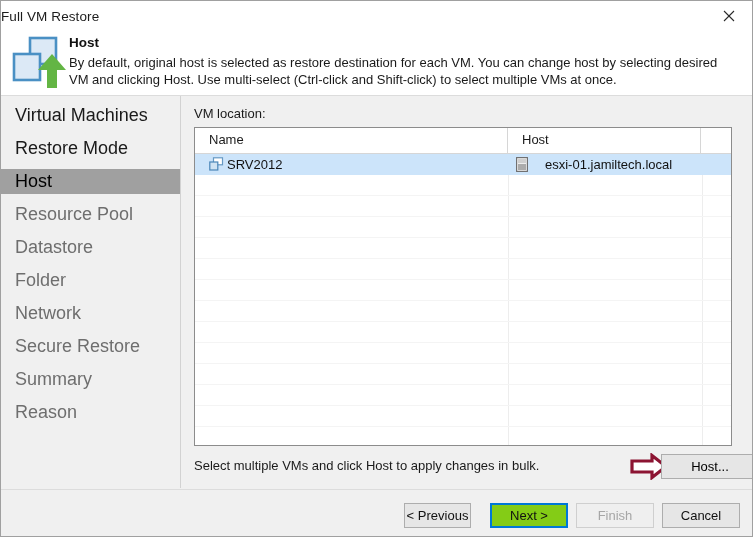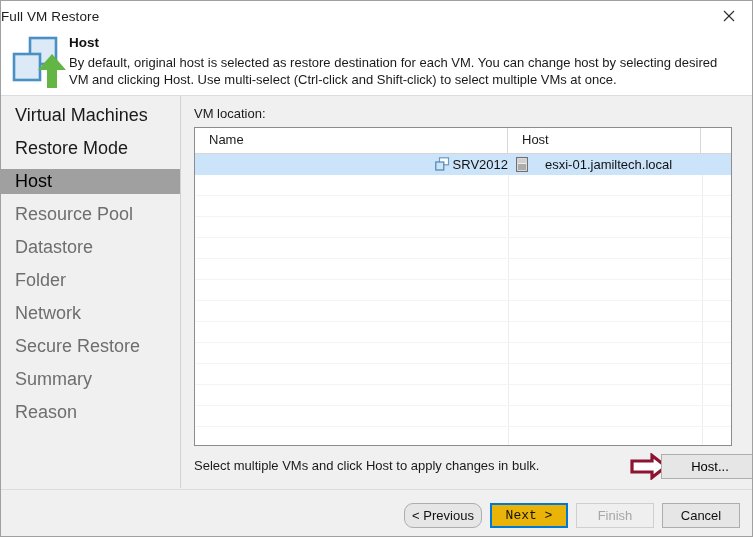--- a/index.html
+++ b/index.html
@@ -189,21 +189,21 @@
   .cell {
     box-sizing: border-box;
     display: flex;
     align-items: center;
     font-size: 13px;
     color: #111111;
     height: 100%;
     overflow: hidden;
     white-space: nowrap;
   }
-  .cell.c1 { width: 313px; padding-left: 14px; justify-content: flex-end; }
+  .cell.c1 { width: 313px; padding-left: 14px; }
   .cell.c2 { width: 194px; padding-left: 8px; }
   .vm-icon { width: 15px; height: 14px; margin-right: 3px; flex: none; }
   .host-icon { width: 12px; height: 15px; margin-right: 17px; flex: none; }
 
   
   .bulk-hint {
     position: absolute;
     left: 12px;
     top: 362px;
     font-size: 13px;
@@ -245,22 +245,22 @@
     top: 13px;
     height: 25px;
     background: #e6e6e6;
     border: 1px solid #adadad;
     font-family: "Liberation Sans", sans-serif;
     font-size: 13px;
     color: #111111;
     cursor: default;
     padding: 0;
   }
-  .btn.prev   { left: 403px; width: 78px; border-radius: 9px; }
-  .btn.next   { left: 489px; width: 78px; border: 2px solid #0078d7; background: #eab308; font-family: Liberation Mono, monospace; }
+  .btn.prev   { left: 403px; width: 67px; }
+  .btn.next   { left: 489px; width: 78px; border: 2px solid #0078d7; background: #84cc16; }
   .btn.finish { left: 575px; width: 78px; color: #a6a6a6; background: #efefef; border-color: #cfcfcf; }
   .btn.cancel { left: 661px; width: 78px; }
 </style>
 </head>
 <body>
 
 <div class="dialog">
 
   <div class="titlebar">
     <span class="titlebar-text">Full VM Restore</span>

